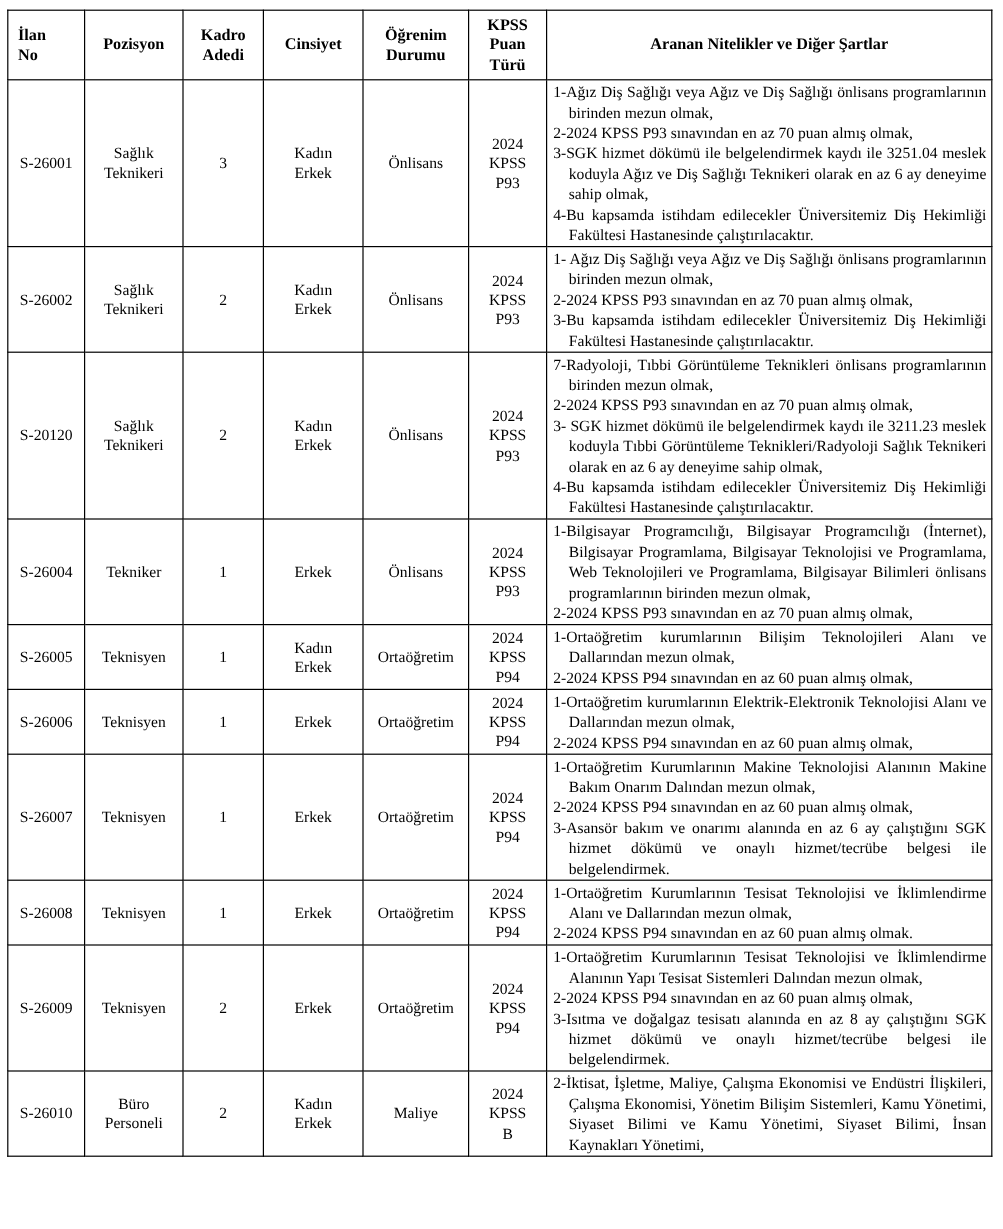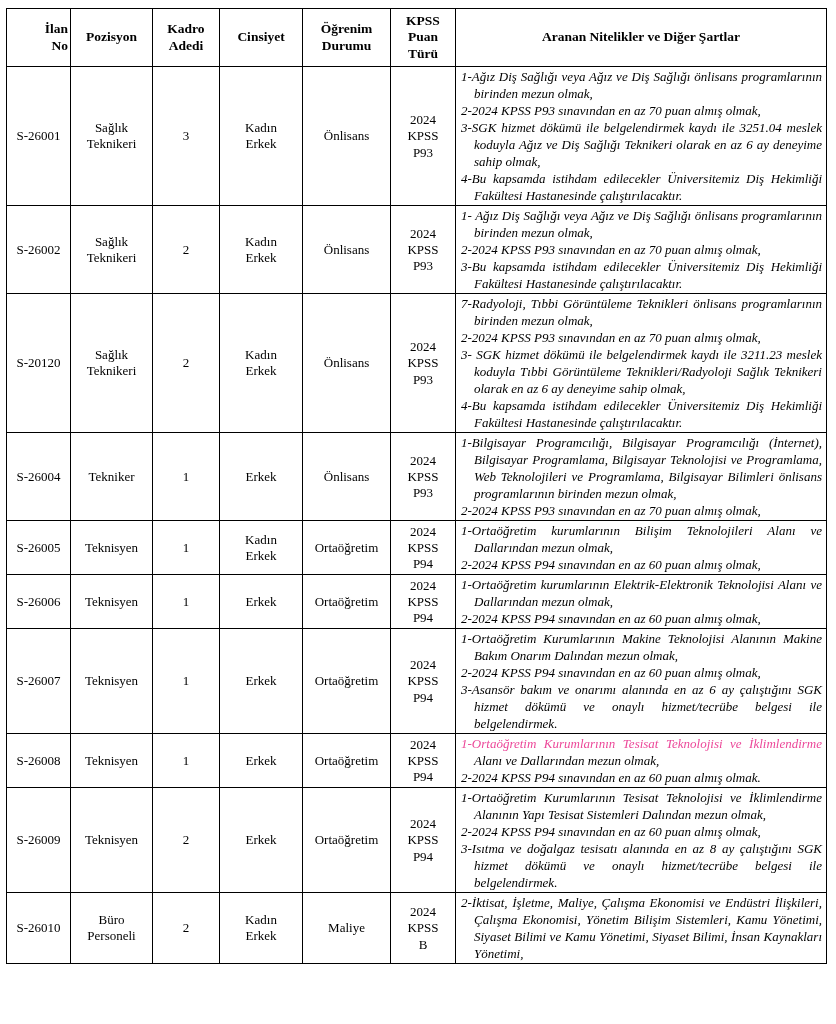--- a/index.html
+++ b/index.html
@@ -33,41 +33,40 @@
   }
   table.jobs th {
     font-weight: bold;
     font-size: 13.5px;
     line-height: 1.22;
     text-align: center;
     white-space: pre-line;
     padding: 4px 2px;
   }
   table.jobs th.ilan {
-    text-align: right;
-    padding-left: 20px;
+    text-align: left;
+    padding-left: 8px;
     margin-top: 28px;
   }
   td.c {
     text-align: center;
     font-size: 13px;
     line-height: 1.25;
     white-space: pre-line;
     padding: 2px;
   }
   td.req {
     padding: 1px 4px 1px 5px;
     font-size: 13px;
   }
   .req-item {
     text-align: justify;
     padding-left: 13px;
     text-indent: -13px;
     line-height: 17px;
-    font-style: italic;
   }
 </style>
 </head>
 <body>
 
 <div class="page">
   <table class="jobs">
     <colgroup>
       <col style="width:64px">
       <col style="width:82px">
@@ -208,21 +207,21 @@
         <tr>
           <td class="c">S-26008</td>
           <td class="c">Teknisyen</td>
           <td class="c">1</td>
           <td class="c">Erkek</td>
           <td class="c">Ortaöğretim</td>
           <td class="c">2024
 KPSS
 P94</td>
           <td class="req">
-            <div class="req-item"><span style="color: #ec4899;">1-Ortaöğretim Kurumlarının Tesisat Teknolojisi ve İklimlendirme</span><span> Alanı ve Dallarından mezun olmak,</span></div>
+            <div class="req-item"><span style="color: #000000;">1-Ortaöğretim Kurumlarının Tesisat Teknolojisi ve İklimlendirme</span><span> Alanı ve Dallarından mezun olmak,</span></div>
             <div class="req-item"><span>2-2024 KPSS P94 sınavından en az 60 puan almış olmak.</span></div>
           </td>
         </tr>
         <tr>
           <td class="c">S-26009</td>
           <td class="c">Teknisyen</td>
           <td class="c">2</td>
           <td class="c">Erkek</td>
           <td class="c">Ortaöğretim</td>
           <td class="c">2024

